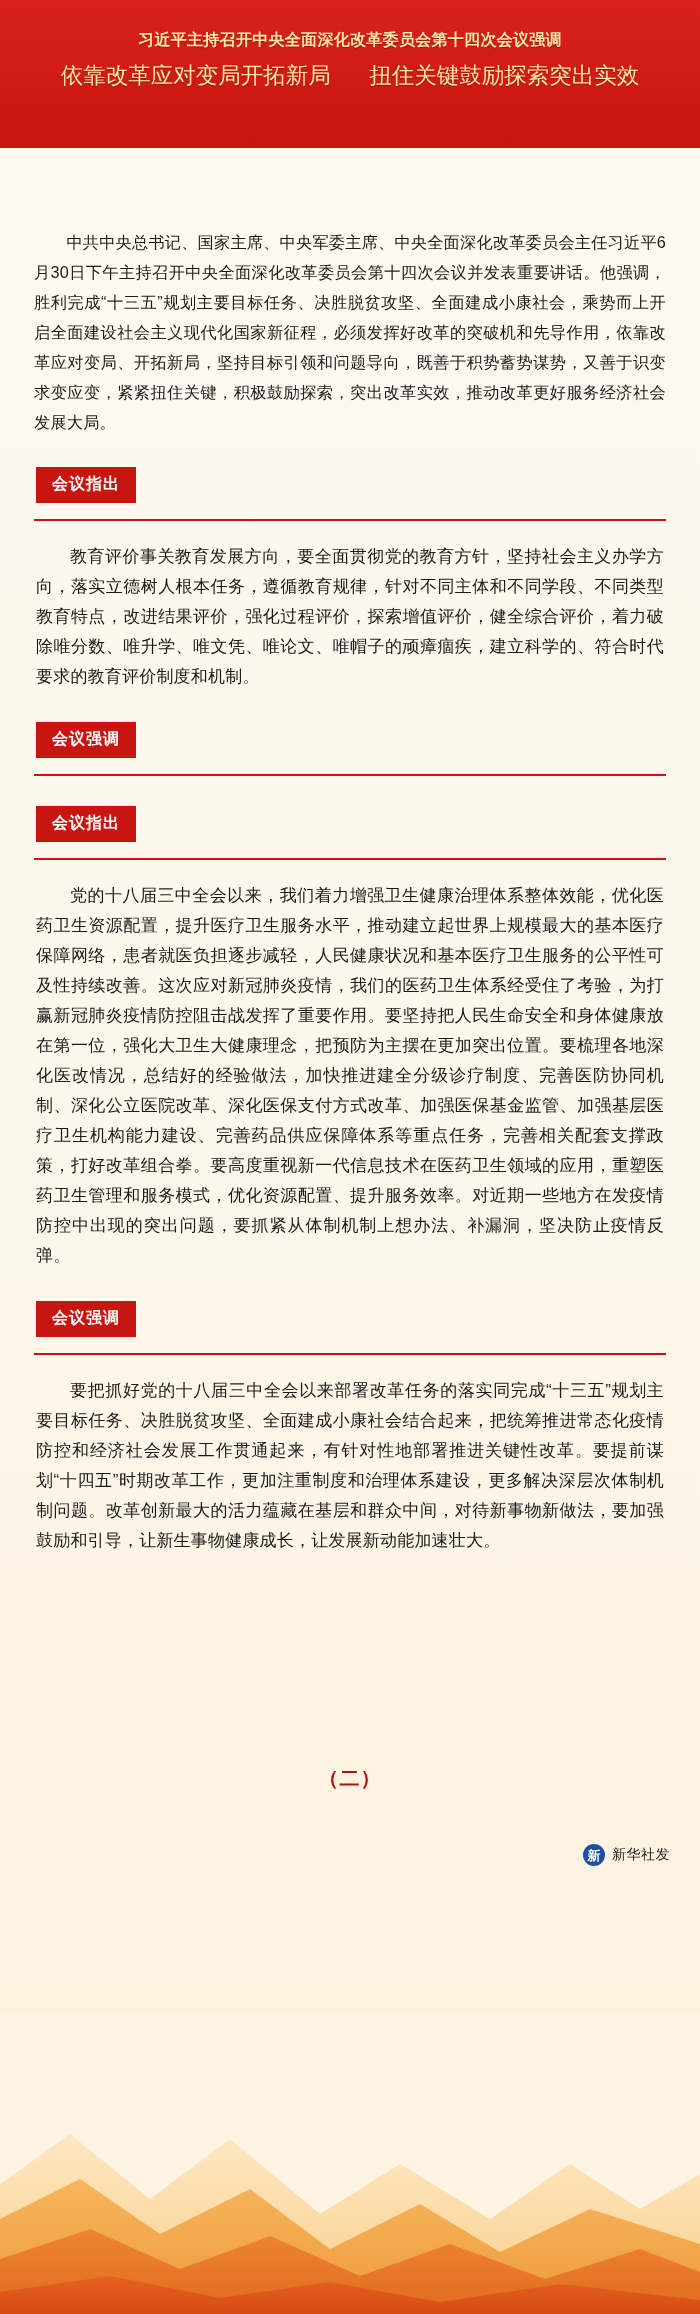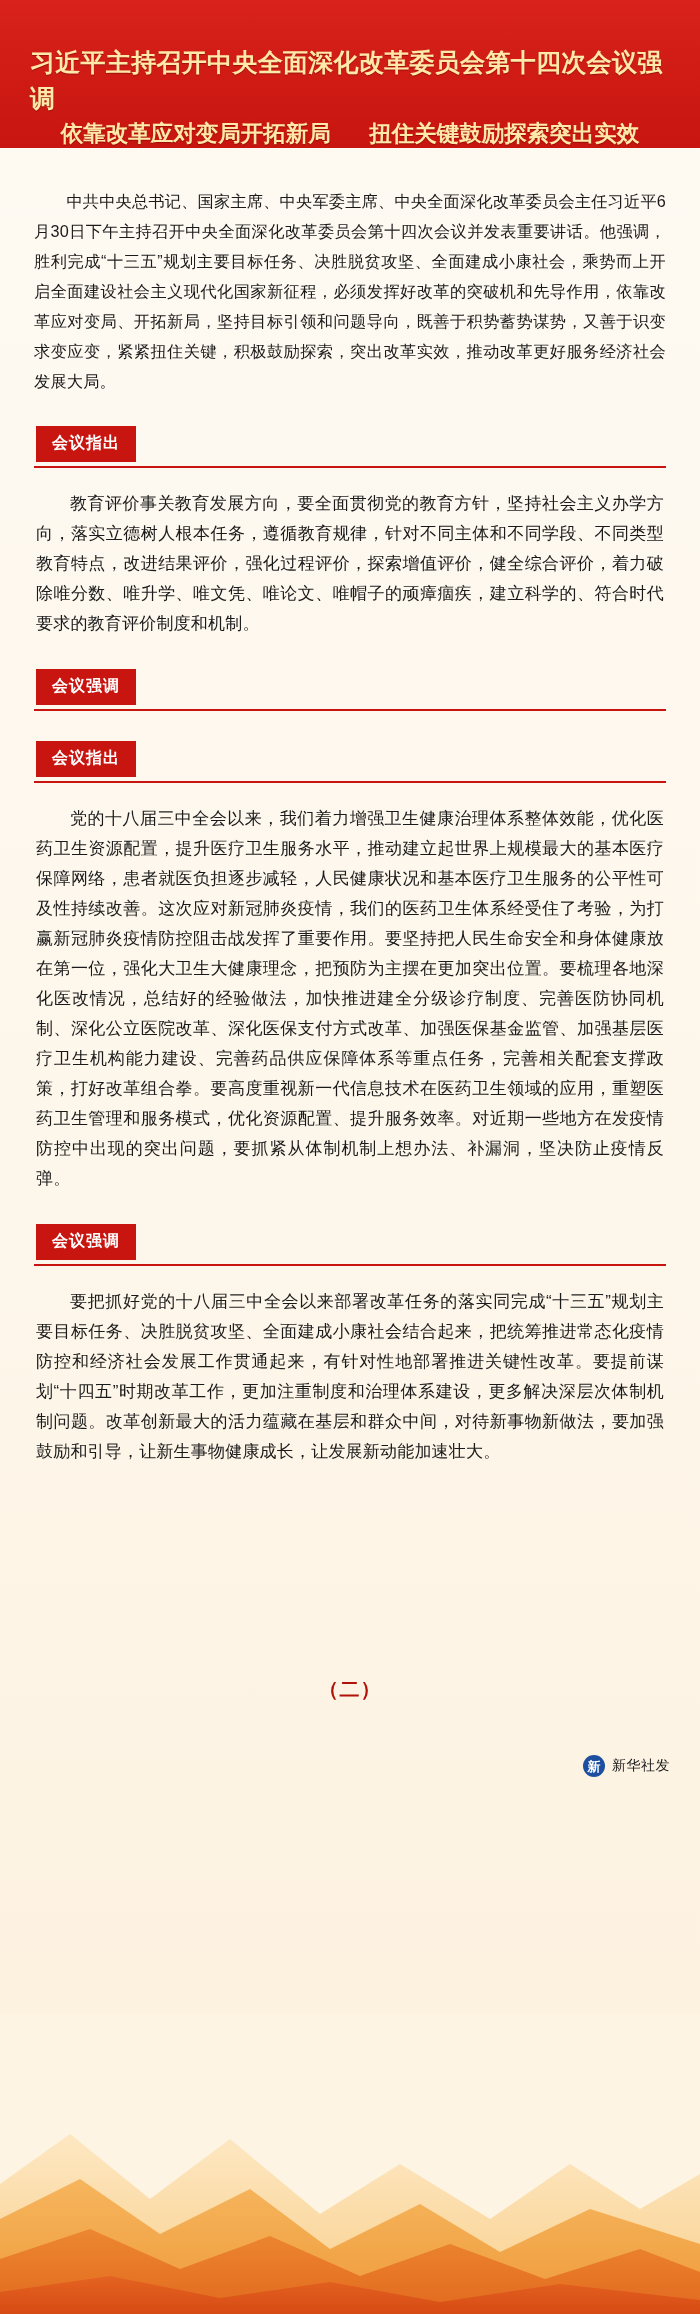--- a/index.html
+++ b/index.html
@@ -22,45 +22,46 @@
   
   .header {
     position: relative;
     width: 700px;
     height: 148px;
     background: linear-gradient(180deg, #d8221b 0%, #c8150f 100%);
     padding: 22px 30px 0 30px;
   }
   .header-title {
     color: #ffe9a8;
-    font-size: 25px;
+    font-size: 16px;
     font-weight: bold;
     letter-spacing: 0.3px;
     line-height: 36px;
+    text-align: center;
     text-shadow: 0 1px 1px rgba(90,0,0,0.45);
-    margin-top: 22px;
   }
   .header-line2 {
     color: #ffe9a8;
     font-size: 22.5px;
-    font-weight: bold;
+    font-weight: normal;
     line-height: 36px;
     text-align: center;
     text-shadow: 0 1px 1px rgba(90,0,0,0.45);
   }
   .header-sep {
     display: inline-block;
     width: 26px;
   }
 
   
   .content {
     position: relative;
     z-index: 3;
     padding: 22px 34px 0 34px;
+    margin-top: 41px;
   }
   .lead {
     font-size: 16.2px;
     line-height: 30px;
     color: #1a1a1a;
     text-align: justify;
     text-indent: 2em;
     letter-spacing: 0.2px;
   }
 
@@ -73,21 +74,21 @@
     font-size: 16px;
     font-weight: bold;
     letter-spacing: 1px;
     padding: 7px 16px 8px 16px;
     position: relative;
     margin-left: 2px;
   }
   .tag-wrap {
     position: relative;
     border-bottom: 2px solid #c8150f;
-    padding-bottom: 4px;
+    padding-bottom: 16px;
     margin-bottom: 12px;
   }
   .section-body {
     font-size: 17px;
     line-height: 30px;
     color: #1a1a1a;
     text-align: justify;
     text-indent: 2em;
     letter-spacing: 0.2px;
     padding: 4px 2px 0 2px;

